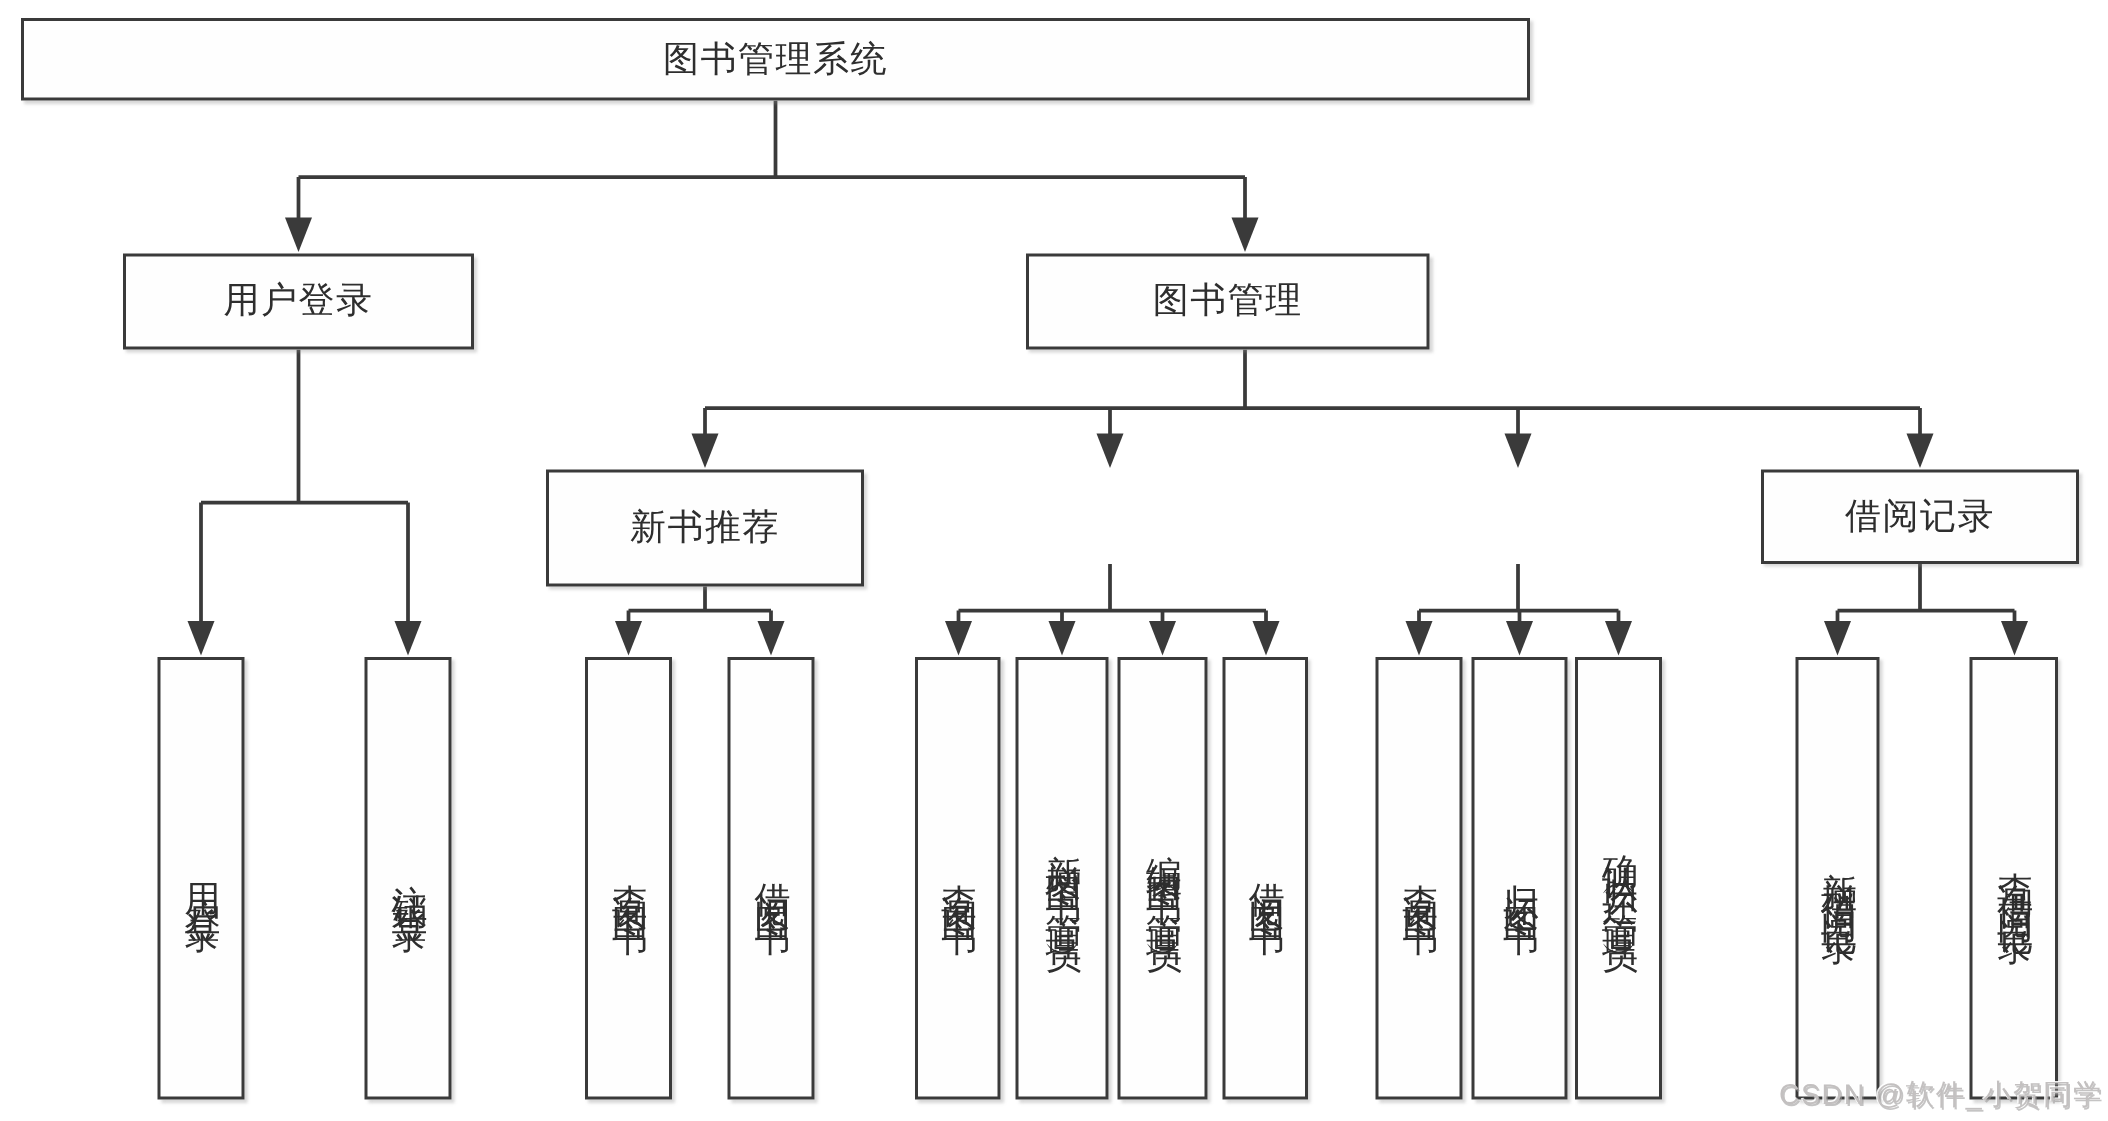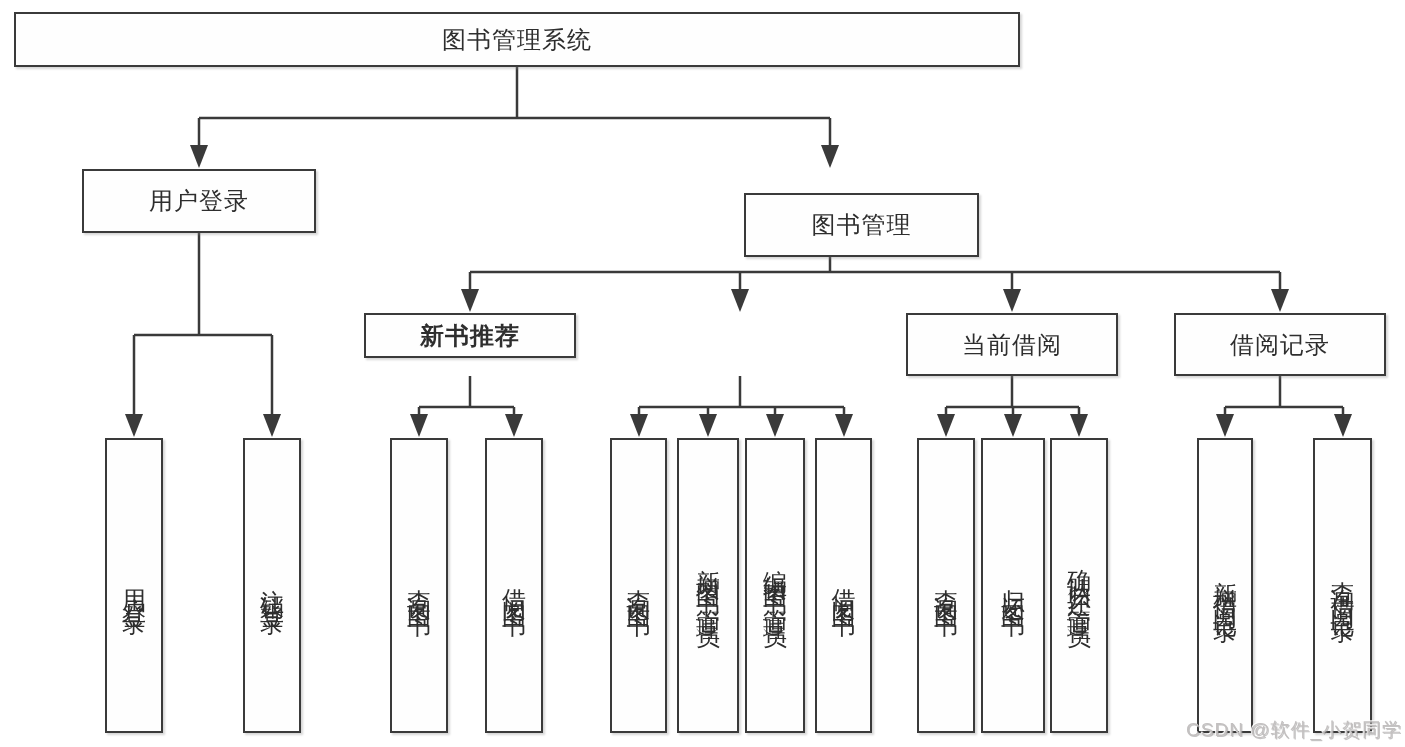--- a/index.html
+++ b/index.html
@@ -125,29 +125,26 @@
     </g>
   </svg>
 
   <div class="box" style="left:14px; top:12px; width:1006px; height:55px;">
     <span class="lbl">图书管理系统</span>
   </div>
 
   <div class="box" style="left:82px; top:169px; width:234px; height:64px;">
     <span class="lbl">用户登录</span>
   </div>
-  <div class="box" style="left:744px; top:169px; width:235px; height:64px;margin-top:24px;">
+  <div class="box" style="left:684px; top:169px; width:269px; height:64px;">
     <span class="lbl">图书管理</span>
   </div>
 
-  <div class="box" style="left:364px; top:313px; width:212px; height:45px;font-weight:bold;">
+  <div class="box" style="left:364px; top:313px; width:212px; height:78px;">
     <span class="lbl">新书推荐</span>
-  </div>
-  <div class="box" style="left:906px; top:313px; width:212px; height:63px;">
-    <span class="lbl">当前借阅</span>
   </div>
   <div class="box" style="left:1174px; top:313px; width:212px; height:63px;">
     <span class="lbl">借阅记录</span>
   </div>
 
   <div class="box" style="left:105px; top:438px; width:58px; height:295px;">
     <span class="lbl vtext">用户登录</span>
   </div>
   <div class="box" style="left:243px; top:438px; width:58px; height:295px;">
     <span class="lbl vtext">注销登录</span>

